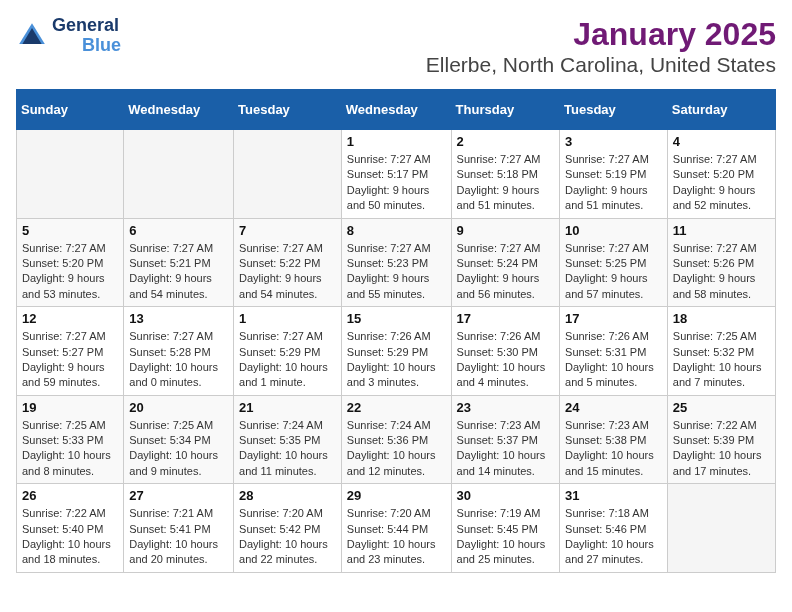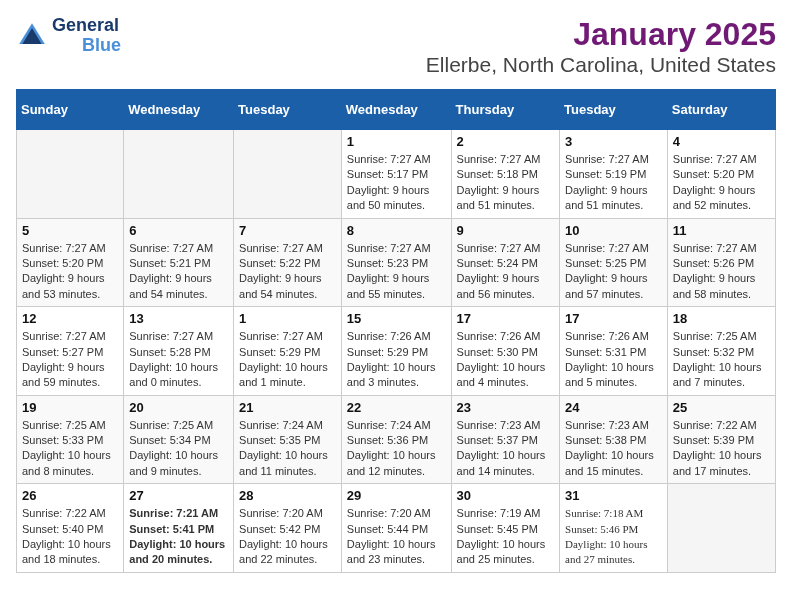--- a/index.html
+++ b/index.html
@@ -317,21 +317,21 @@
       <tr>
         <td>
           <div class="day-number">26</div>
           <div class="day-info" style="white-space: pre-line;">Sunrise: 7:22 AM
 Sunset: 5:40 PM
 Daylight: 10 hours
 and 18 minutes.</div>
         </td>
         <td>
           <div class="day-number">27</div>
-          <div class="day-info" style="white-space: pre-line; font-weight: bold;">Sunrise: 7:21 AM
+          <div class="day-info" style="white-space: pre-line;">Sunrise: 7:21 AM
 Sunset: 5:41 PM
 Daylight: 10 hours
 and 20 minutes.</div>
         </td>
         <td>
           <div class="day-number">28</div>
           <div class="day-info" style="white-space: pre-line;">Sunrise: 7:20 AM
 Sunset: 5:42 PM
 Daylight: 10 hours
 and 22 minutes.</div>
@@ -345,21 +345,21 @@
         </td>
         <td>
           <div class="day-number">30</div>
           <div class="day-info" style="white-space: pre-line;">Sunrise: 7:19 AM
 Sunset: 5:45 PM
 Daylight: 10 hours
 and 25 minutes.</div>
         </td>
         <td>
           <div class="day-number">31</div>
-          <div class="day-info" style="white-space: pre-line; font-family: Liberation Serif, serif;">Sunrise: 7:18 AM
+          <div class="day-info" style="white-space: pre-line;">Sunrise: 7:18 AM
 Sunset: 5:46 PM
 Daylight: 10 hours
 and 27 minutes.</div>
         </td>
         <td class="empty"></td>
       </tr>
     </tbody>
 </table>
 
 </body></html>

